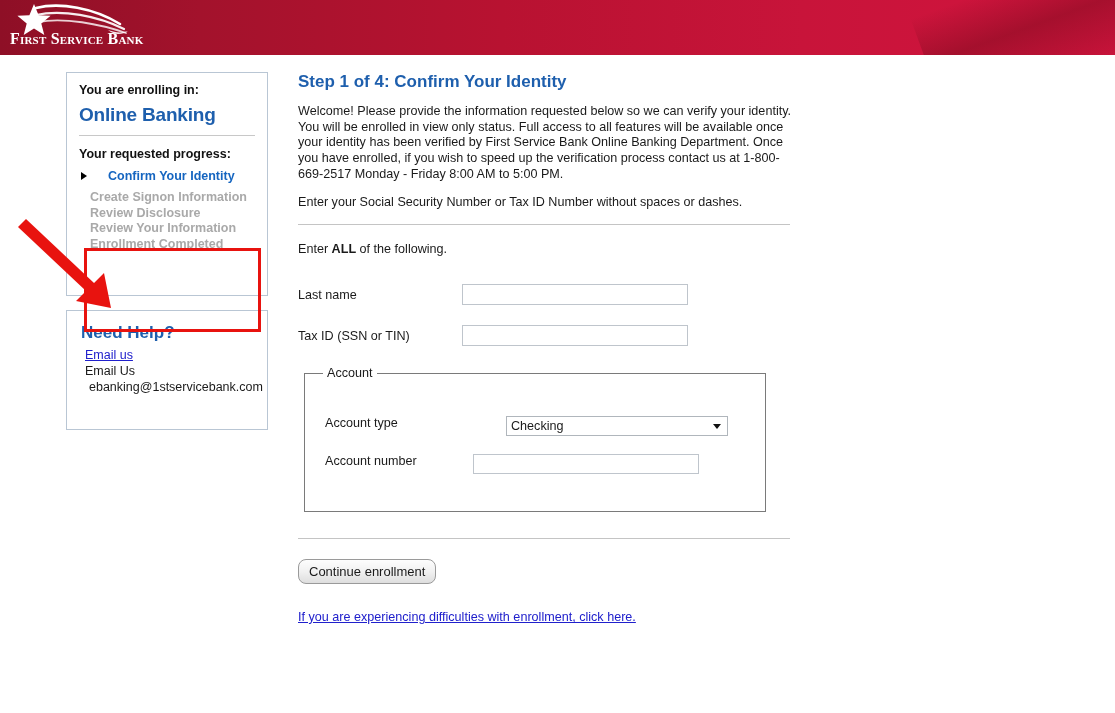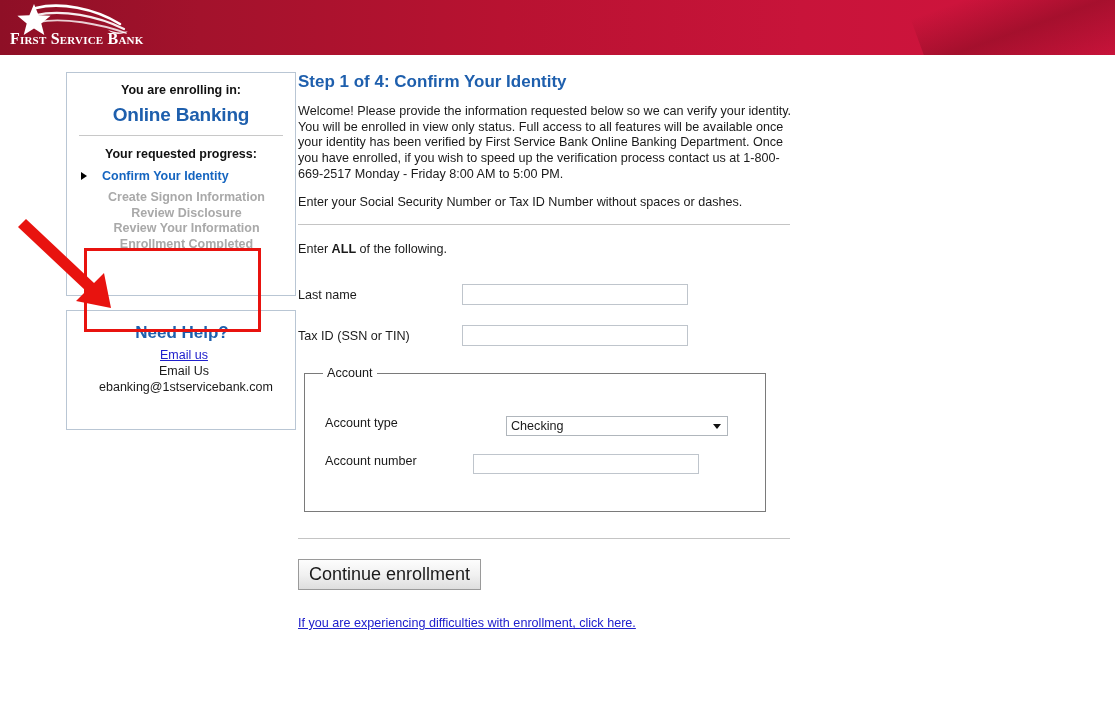--- a/index.html
+++ b/index.html
@@ -68,22 +68,21 @@
     position: absolute;
     left: 66px;
     top: 17px;
     width: 200px;
   }
   .panel {
     border: 1px solid #b9c6d4;
     background: #ffffff;
     padding: 10px 12px 12px 12px;
     box-sizing: border-box;
-    width: 230px;
-    text-align: center;
+    width: 202px;
   }
   .panel-enroll { height: 224px; }
   .panel-help {
     margin-top: 14px;
     height: 120px;
     padding-top: 12px;
   }
   .enroll-label {
     font-weight: bold;
     font-size: 12.5px;
@@ -104,21 +103,21 @@
   }
   .progress-label {
     font-weight: bold;
     font-size: 12.5px;
     color: #111111;
     margin: 0 0 8px 0;
   }
   .step-current {
     display: flex;
     align-items: center;
-    gap: 15px;
+    gap: 21px;
     margin: 0 0 4px 2px;
   }
   .tri {
     width: 0; height: 0;
     border-left: 6px solid #000000;
     border-top: 4.5px solid transparent;
     border-bottom: 4.5px solid transparent;
   }
   .step-current a {
     color: #1565c0;
@@ -315,25 +314,25 @@
   }
 
   .bottom-rule {
     border: 0;
     border-top: 1px solid #c4c4c4;
     width: 492px;
     margin: 26px 0 20px 0;
   }
   .continue-btn {
     font-family: "Liberation Sans", sans-serif;
-    font-size: 18px;
+    font-size: 13px;
     color: #1a1a1a;
     background: linear-gradient(180deg, #fdfdfd 0%, #f1f1f1 50%, #dedede 100%);
     border: 1px solid #9a9a9a;
-    border-radius: 0;
+    border-radius: 8px;
     padding: 4px 10px;
     cursor: pointer;
   }
   .bottom-link {
     display: block;
     color: #2020cc;
     font-size: 12.6px;
     text-decoration: underline;
     margin-top: 26px;
   }

